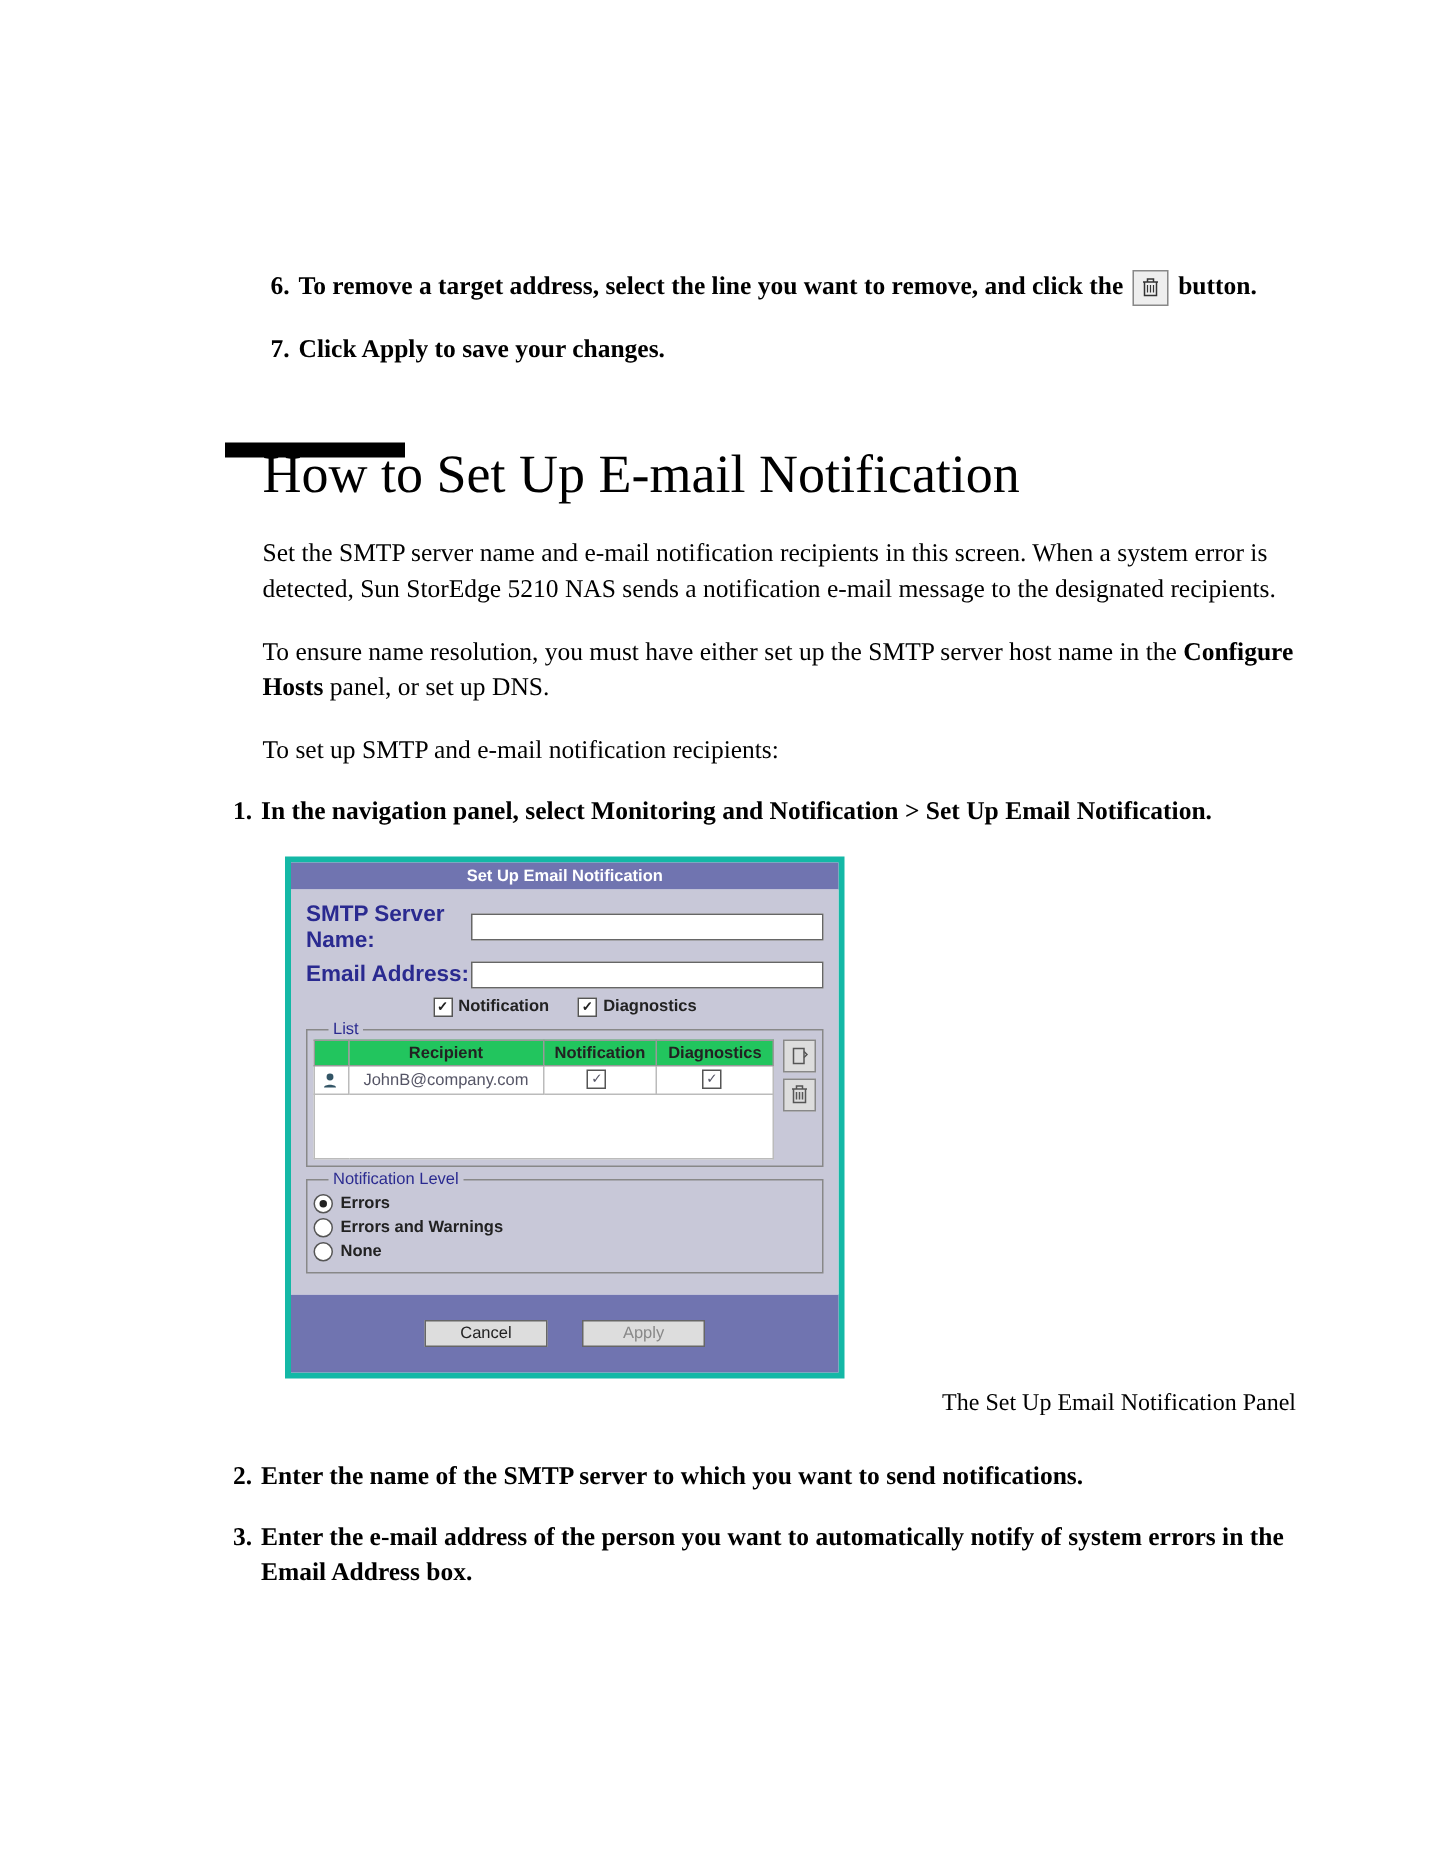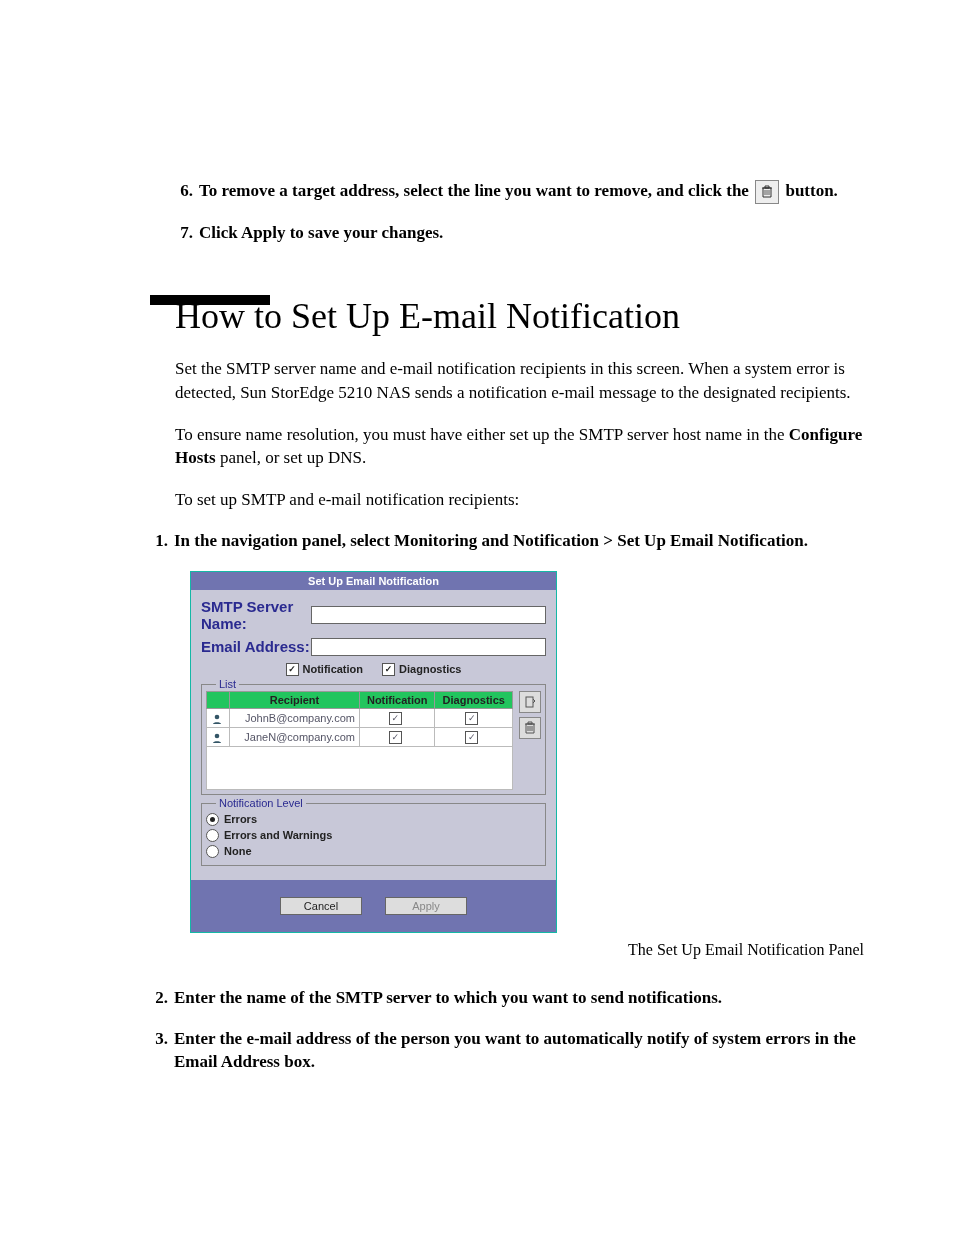--- a/index.html
+++ b/index.html
@@ -48,21 +48,21 @@
     vertical-align: middle;
     width: 22px; height: 22px;
     border: 1px solid #888;
     background: #eee;
     align-items: center; justify-content: center;
     margin: 0 2px;
   }
   .trash-icon-box svg { width: 12px; height: 14px; }
 
   
-  .panel-wrap { margin: 10px 0 8px 40px; width: 365px; border: 1px solid #14b8a6; font-family: Arial, sans-serif; font-size: 11px; color: #222; }
+  .panel-wrap { margin: 10px 0 8px 40px; width: 365px; border: 4px solid #14b8a6; font-family: Arial, sans-serif; font-size: 11px; color: #222; }
   .panel-title {
     background: #7074b0;
     color: #fff;
     text-align: center;
     font-weight: bold;
     font-size: 11px;
     padding: 3px 0;
   }
   .panel-body { background: #c8c8d8; padding: 8px 10px 6px 10px; position: relative; }
   .form-row { display: flex; align-items: center; margin-bottom: 6px; }
@@ -79,21 +79,21 @@
   }
   .fieldset {
     border: 1px solid #888; margin: 4px 0 8px 0; padding: 6px 4px 4px 4px; position: relative;
   }
   .legend { position:absolute; top:-7px; left:14px; background:#c8c8d8; padding:0 3px; color:#2a2a90; font-size:11px; }
   .list-table { width: 100%; border-collapse: collapse; background:#fff; }
   .list-table th {
     background:#22c55e; font-weight:bold; font-size:11px; padding:2px 4px; border:1px solid #999;
   }
   .list-table td { border:1px solid #bbb; padding:1px 4px; font-size:11px; text-align:center; height:16px; color:#556; }
-  .list-table td.recipient { text-align:right; }
+  .list-table td.recipient { text-align:center; }
   .person-icon { display:inline-block; width:12px; height:12px; vertical-align:middle; margin-right:2px; }
   .side-btns { position:absolute; right:-28px; top:0; display:flex; flex-direction:column; gap:4px; }
   .side-btn { width:20px; height:20px; border:1px solid #888; background:#ddd; display:flex; align-items:center; justify-content:center; }
   .radio-row { display:flex; align-items:center; margin:3px 0; font-size:11px; font-weight:bold; }
   .radio { width:11px; height:11px; border:1px solid #555; border-radius:50%; margin-right:5px; background:#fff; display:inline-flex; align-items:center; justify-content:center;}
   .radio.sel::after { content:""; width:5px; height:5px; border-radius:50%; background:#222; }
   .panel-footer { background:#7074b0; padding:5px 0; text-align:center; }
   .pf-btn { display:inline-block; min-width:60px; padding:2px 10px; margin:12px 10px; background:#ddd; border:1px solid #666; font-size:11px; font-family:Arial, sans-serif; }
   .pf-btn.disabled { color:#888; }
   .caption { text-align:right; font-size:16px; margin:6px 0 28px 0; }
@@ -175,29 +175,20 @@
             <tr>
               <td><span class="person-icon"><svg viewBox="0 0 12 12">
                         <circle cx="6" cy="4" r="2.3" fill="#356"></circle>
                         <path d="M2 11c0-2.5 8-2.5 8 0z" fill="#356"></path>
                       </svg></span></td>
               <td class="recipient">JohnB@company.com</td>
               <td><span class="mini-check">✓</span></td>
               <td><span class="mini-check">✓</span></td>
             </tr>
             <tr>
-              <td><span class="person-icon"><svg viewBox="0 0 12 12">
-                        <circle cx="6" cy="4" r="2.3" fill="#356"></circle>
-                        <path d="M2 11c0-2.5 8-2.5 8 0z" fill="#356"></path>
-                      </svg></span></td>
-              <td class="recipient">JaneN@company.com</td>
-              <td><span class="mini-check">✓</span></td>
-              <td><span class="mini-check">✓</span></td>
-            </tr>
-            <tr>
                   <td colspan="4" style="height:40px; border-top:none;"></td>
                 </tr>
           </tbody>
             </table>
           <div class="side-btns">
             <div class="side-btn">
               <svg width="12" height="12" viewBox="0 0 12 12">
                   <rect x="2" y="1" width="7" height="10" fill="none" stroke="#555"></rect>
                   <path d="M9 3l2 2-2 2" fill="none" stroke="#555"></path>
                 </svg>

